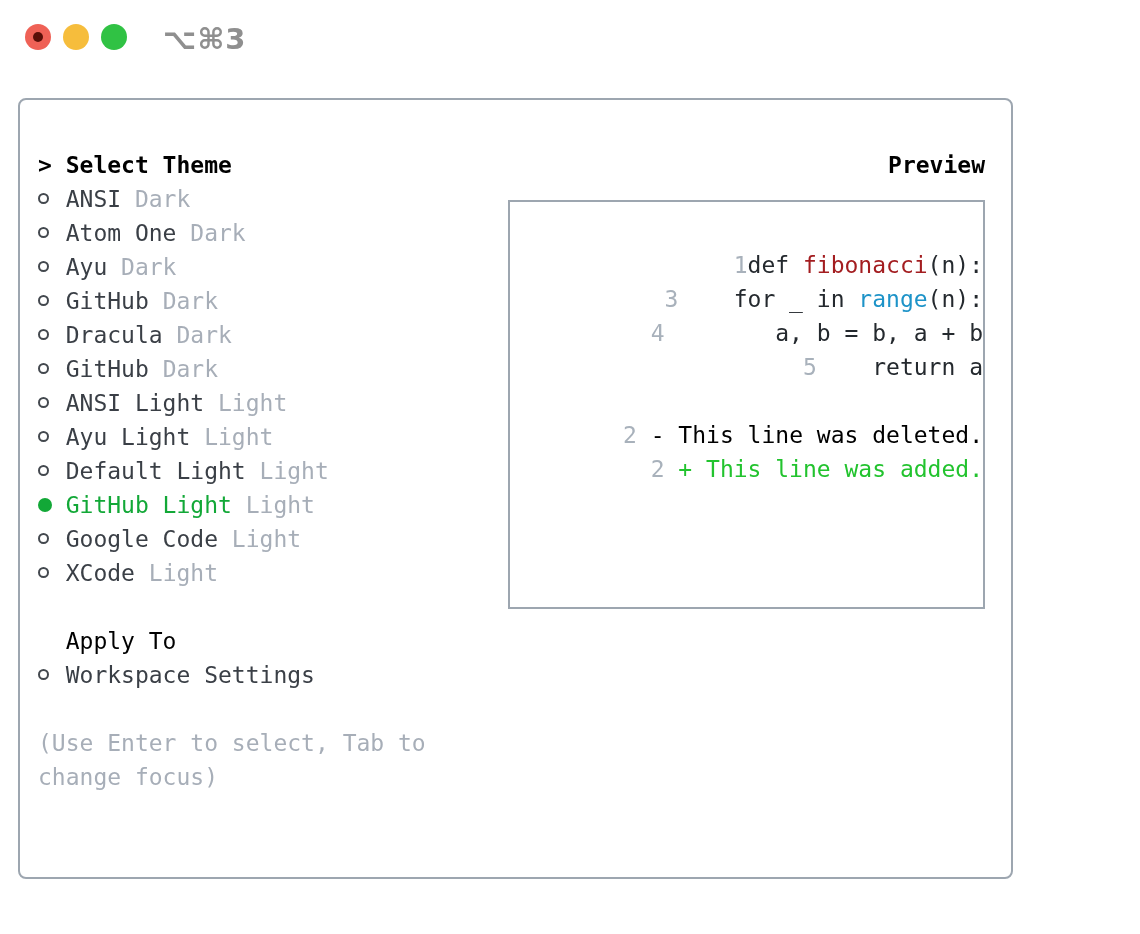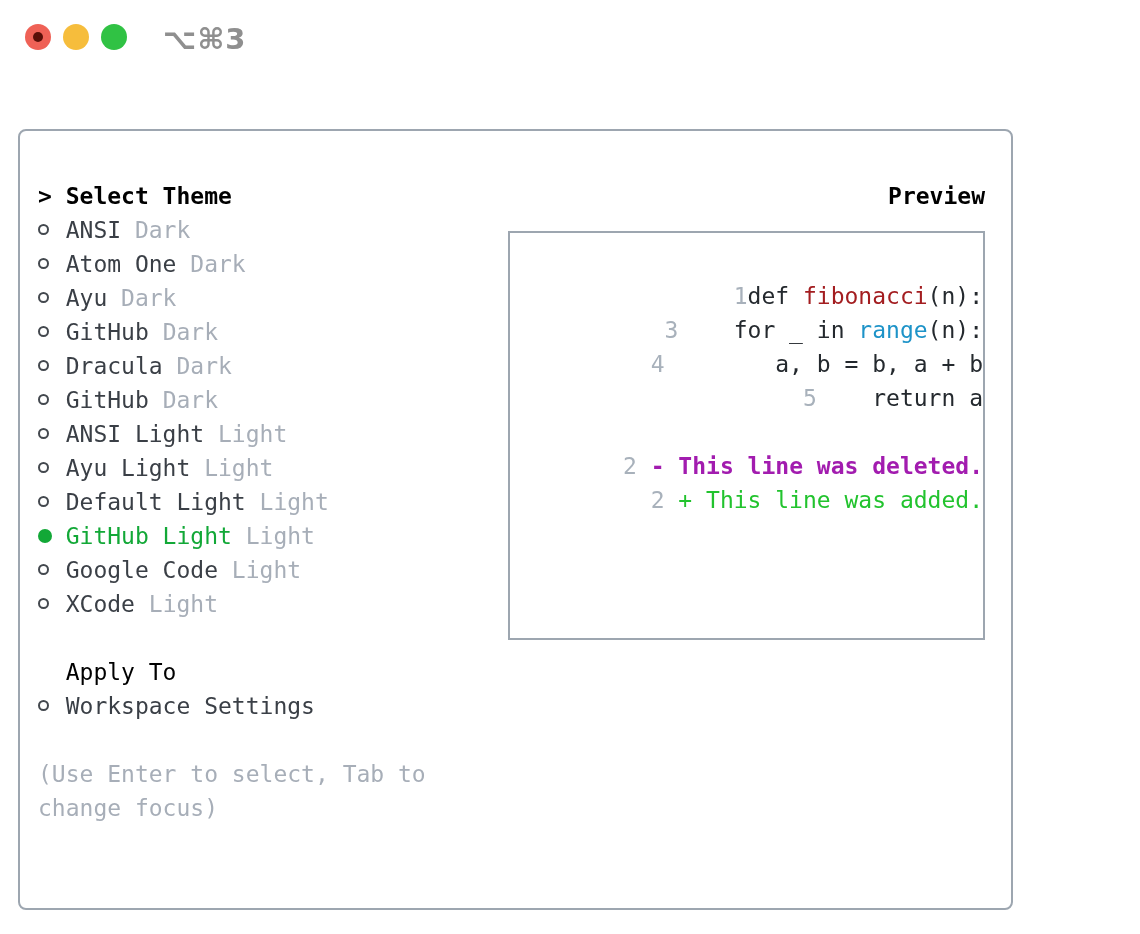--- a/index.html
+++ b/index.html
@@ -21,21 +21,20 @@
     position:absolute;left:163px;top:22px;
     font-family:"DejaVu Sans","Liberation Sans",sans-serif;
     font-size:29px;font-weight:700;color:#8f8f8f;letter-spacing:1px;
   }
 
   
   .panel{
     position:absolute;left:18px;top:98px;width:995px;height:781px;
     border:2px solid #9da6b0;border-radius:8px;box-sizing:border-box;
     background:#ffffff;
-    margin-top:31px;
   }
   .left-col{position:absolute;left:18px;top:48px;}
   .right-col{position:absolute;left:477px;top:48px;text-align:right;}
 
   .row{height:34px;line-height:34px;font-size:23px;white-space:pre;color:#3a3f46;}
   .spacer{height:34px;}
   .hdr{font-weight:700;color:#000000;}
   .hdr .prefix{display:inline-block;width:2ch;}
   .bullet{display:inline-block;width:2ch;}
   .ring{
@@ -108,19 +107,19 @@
     </div>
 
     <div class="right-col">
       <div class="row pv-label">Preview</div>
       <div class="pbox">
           <div class="pline"><span class="gut" style="color: rgb(168, 177, 187);">1</span><span style="color: rgb(36, 41, 46);">def </span><span style="color: rgb(163, 29, 32);">fibonacci</span><span style="color: rgb(36, 41, 46);">(n):</span></div>
           <div class="pline"><span class="gut" style="color: rgb(168, 177, 187);">3</span><span style="color: rgb(36, 41, 46);">    for _ in </span><span style="color: rgb(29, 147, 200);">range</span><span style="color: rgb(36, 41, 46);">(n):</span></div>
           <div class="pline"><span class="gut" style="color: rgb(168, 177, 187);">4</span><span style="color: rgb(36, 41, 46);">        a, b = b, a + b</span></div>
           <div class="pline"><span class="gut" style="color: rgb(168, 177, 187);">5</span><span style="color: rgb(36, 41, 46);">    return a</span></div>
           <div class="pline"></div>
-          <div class="pline"><span class="gut" style="color: rgb(168, 177, 187);">2</span><span style="color: #a21caf; font-weight: bold;"> - This line was deleted.</span></div>
+          <div class="pline"><span class="gut" style="color: rgb(168, 177, 187);">2</span><span style="color: #000000;"> - This line was deleted.</span></div>
           <div class="pline"><span class="gut" style="color: rgb(168, 177, 187);">2</span><span style="color: rgb(34, 195, 46);"> + This line was added.</span></div>
         </div>
     </div>
 
   </div>
 </div>
 
 </body></html>

